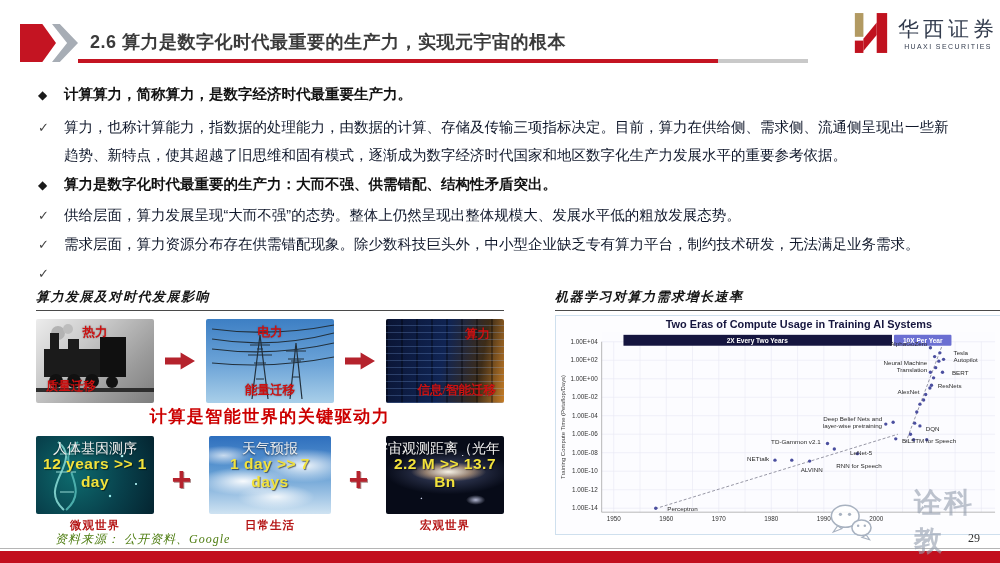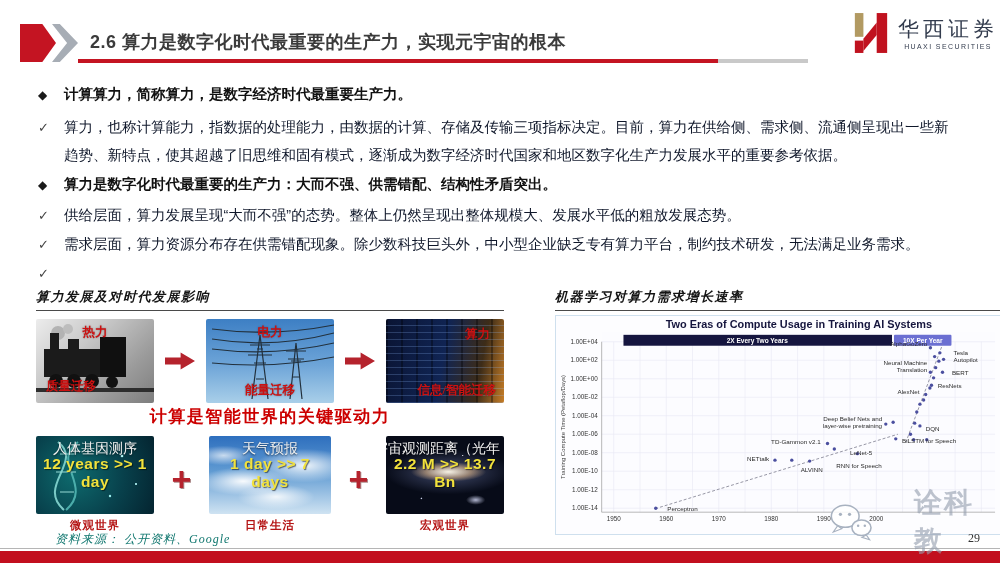--- a/index.html
+++ b/index.html
@@ -85,21 +85,21 @@
     radial-gradient(circle 1.5px at 15% 20%,#fff,transparent 100%),
     radial-gradient(circle 1.2px at 85% 15%,#fff,transparent 100%),
     radial-gradient(circle 1.2px at 30% 80%,#dfe6ff,transparent 100%),
     radial-gradient(circle 1px at 65% 25%,#fff,transparent 100%);}
 
   #right-panel{position:absolute;left:520px;top:288px;width:456px;margin-left:35px;}
   #ai-chart{display:block;margin-top:4px;background:#fdfdff;border:1px solid #cfe0ee;box-sizing:border-box;}
 
   
   .src{position:absolute;left:55px;top:531px;font-family:"Liberation Serif","DejaVu Serif",serif;
-    font-style:italic;font-size:12px;color:#0f766e;letter-spacing:1px;}
+    font-style:italic;font-size:12px;color:#4d7c0f;letter-spacing:1px;}
   .page-no{position:absolute;left:930px;top:531px;width:50px;text-align:right;font-size:12px;color:#333;
     font-family:"Liberation Serif","DejaVu Serif",serif;}
   .hairline{position:absolute;left:0;top:548px;width:1000px;height:1px;background:#b5b5b5;}
   .redbar{position:absolute;left:0;top:551px;width:1000px;height:12px;background:#c20f1e;}
   .watermark{position:absolute;left:828px;top:484px;display:flex;align-items:center;z-index:5;gap:36px;}
   .wm-text{font-family:"Liberation Serif","DejaVu Serif",serif;font-size:28px;font-weight:bold;
     color:rgba(148,158,175,.62);letter-spacing:2px;margin-left:4px;}
 </style>
 </head>
 <body>

